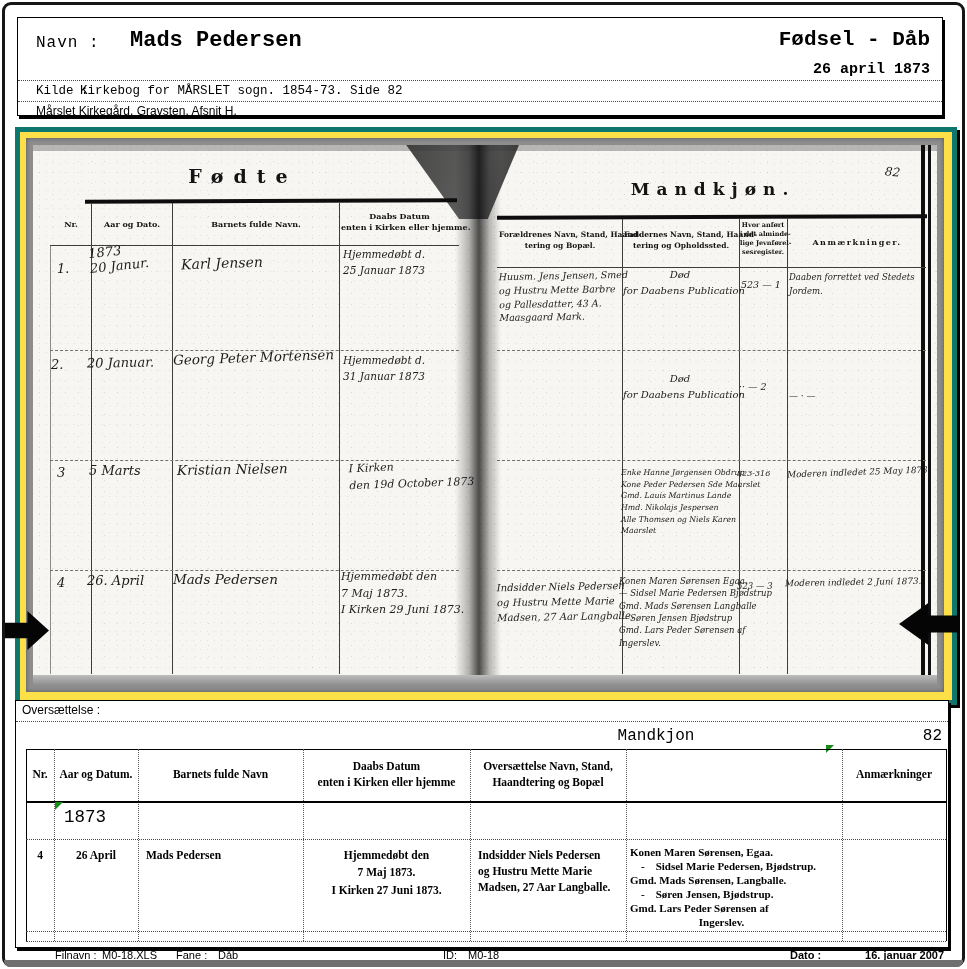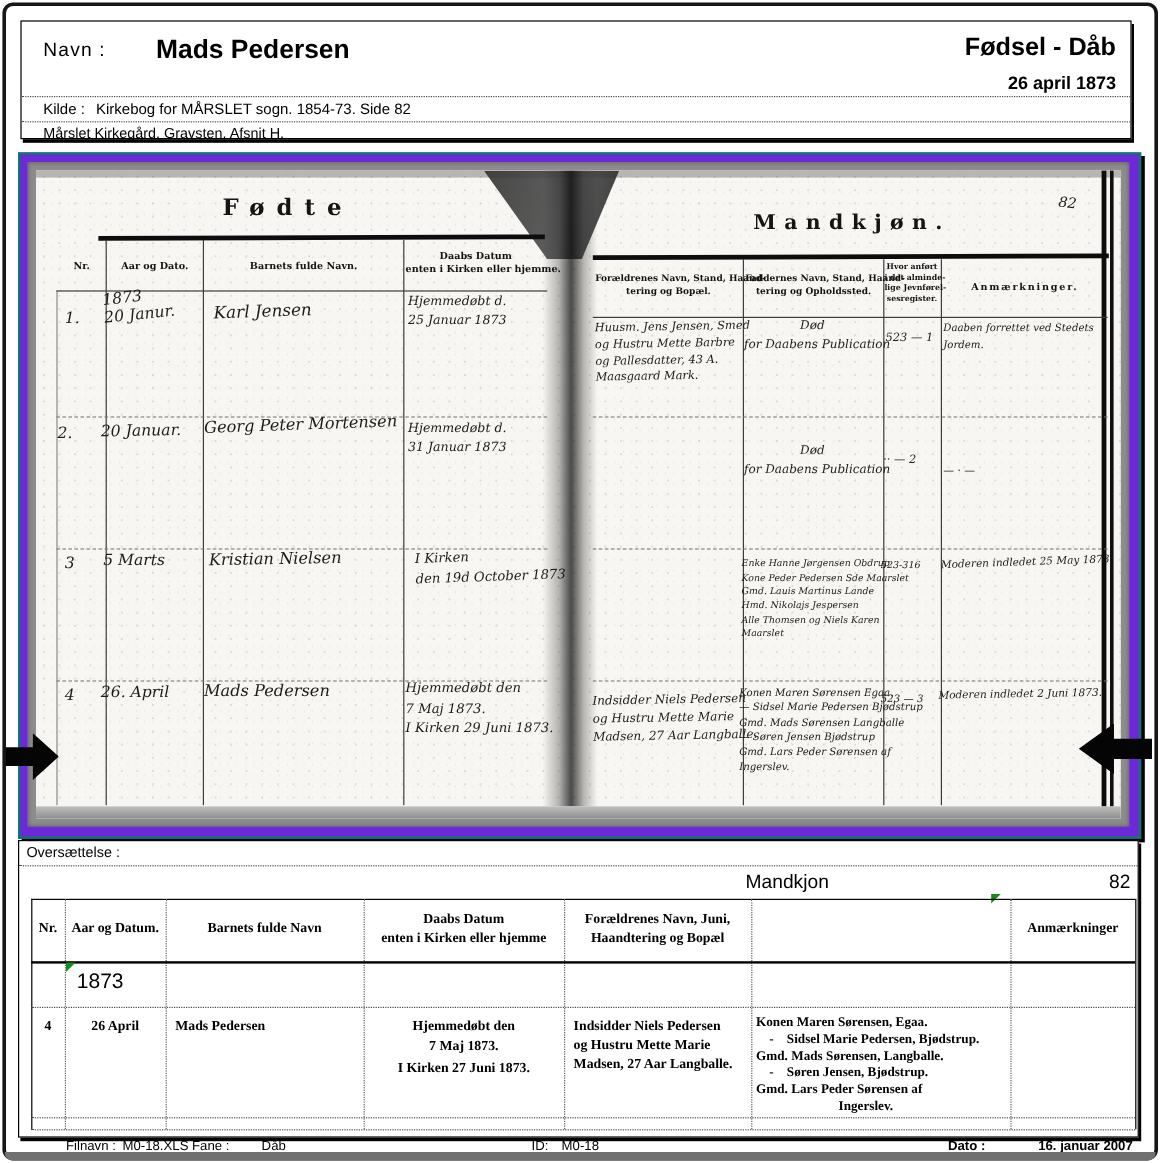--- a/index.html
+++ b/index.html
@@ -2,30 +2,30 @@
 <html><head>
 <meta charset="utf-8">
 <style>
   html,body{margin:0;padding:0;background:#ffffff}
   .stage{position:relative;width:967px;height:969px;background:#fff;overflow:hidden;
          font-family:"Liberation Serif",serif;color:#000}
   .borderline{position:absolute;inset:2px;border:3px solid #161616;border-radius:9px;pointer-events:none;z-index:9}
   .bottombar{position:absolute;left:4px;right:4px;bottom:2px;height:7px;background:#707070;
              border-radius:0 0 6px 6px;z-index:10}
   .abs{position:absolute}
-  .ser{font-family:Liberation Sans, sans-serif}
+  .ser{font-family:Liberation Mono, monospace}
   .san{font-family:"Liberation Sans",sans-serif}
   .hand{font-family:"DejaVu Serif",serif;font-style:italic;color:#1c1c1c}
   .frak{font-family:"DejaVu Serif",serif;font-weight:bold;color:#141414}
   .pre{white-space:pre}
   .c{text-align:center}.r{text-align:right}.b{font-weight:bold}
   .hdrbox{position:absolute;left:17px;top:17px;width:924px;height:97px;border:1px solid #000;
           box-shadow:2px 3px 0 #000;background:#fff;z-index:2}
-  .scanbox{position:absolute;left:15px;top:127px;width:932px;height:568px;border:2px solid #0f766e;
-           box-shadow:3px 3px 0 #000;background:#6d28d9;z-index:2}
+  .scanbox{position:absolute;left:15px;top:127px;width:932px;height:568px;border:5px solid #0f766e;
+           box-shadow:3px 3px 0 #000;background:#fde047;z-index:2}
   .scanframe{position:absolute;left:6px;top:6px;right:8px;bottom:8px;background:#8d8d8d;
              box-shadow:inset 0 0 4px #555}
   .paper{position:absolute;left:7px;top:7px;right:7px;bottom:7px;background-color:#f7f6f2;
          background-image:radial-gradient(rgba(40,40,40,.14) .6px,transparent .8px),
                           radial-gradient(rgba(40,40,40,.10) .5px,transparent .7px);
          background-size:13px 11px,7px 9px;background-position:0 0,3px 5px;overflow:hidden}
   .tband{position:absolute;left:0;right:0;top:0;height:6px;background:rgba(80,80,80,.38)}
   .bband{position:absolute;left:0;right:0;bottom:0;height:10px;background:linear-gradient(#bdbdbd,#8f8f8f)}
   .fold{position:absolute;left:422px;top:0;width:46px;bottom:10px;
         background:linear-gradient(90deg,rgba(0,0,0,0),rgba(25,25,25,.30) 30%,rgba(8,8,8,.72) 52%,rgba(35,35,35,.30) 75%,rgba(0,0,0,0))}
@@ -205,21 +205,21 @@
     <div class="dotv" style="left:287px;top:48px;height:192px"></div>
     <div class="dotv" style="left:454px;top:48px;height:192px"></div>
     <div class="dotv" style="left:610px;top:48px;height:192px"></div>
     <div class="dotv" style="left:826px;top:48px;height:192px"></div>
 
     <div class="colhead" style="left:10px;top:66px;width:28px">Nr.</div>
     <div class="colhead" style="left:38px;top:66px;width:84px">Aar og Datum.</div>
     <div class="colhead" style="left:122px;top:66px;width:165px">Barnets fulde Navn</div>
     <div class="colhead" style="left:287px;top:58px;width:167px">Daabs Datum
 enten i Kirken eller hjemme</div>
-    <div class="colhead" style="left:454px;top:58px;width:156px">Forældrenes Navn, Juni,
+    <div class="colhead" style="left:454px;top:58px;width:156px">Oversættelse Navn, Stand,
 Haandtering og Bopæl</div>
     <div class="colhead" style="left:826px;top:66px;width:104px">Anmærkninger</div>
 
     <div class="thick" style="left:10px;top:100px;width:920px"></div>
     <div class="gtri" style="left:39px;top:101px"></div>
     <div class="abs ser" style="left:48px;top:106px;font-size:17.5px">1873</div>
     <div class="dotl" style="left:10px;top:138px;width:920px"></div>
 
     <div class="val c" style="left:10px;top:146px;width:28px">4</div>
     <div class="val c" style="left:38px;top:146px;width:84px">26 April</div>
@@ -237,19 +237,19 @@
 Gmd. Lars Peder Sørensen af
                          Ingerslev.</div>
     <div class="val" style="left:832px;top:146px"></div>
 
     <div class="dotl" style="left:10px;top:230px;width:920px"></div>
     <div class="dotl" style="left:10px;top:240px;width:920px"></div>
   </div>
 
   <span class="footer-item san" style="left:55px">Filnavn :</span>
   <span class="footer-item san" style="left:102px">M0-18.XLS</span>
-  <span class="footer-item san" style="left:160px">Fane :</span>
+  <span class="footer-item san" style="left:176px">Fane :</span>
   <span class="footer-item san" style="left:218px">Dåb</span>
   <span class="footer-item san" style="left:443px">ID:</span>
   <span class="footer-item san" style="left:468px">M0-18</span>
   <span class="footer-item san b" style="left:790px">Dato :</span>
   <span class="footer-item san b r" style="left:832px;width:112px">16. januar 2007</span>
 </div>
 
 </body></html>

